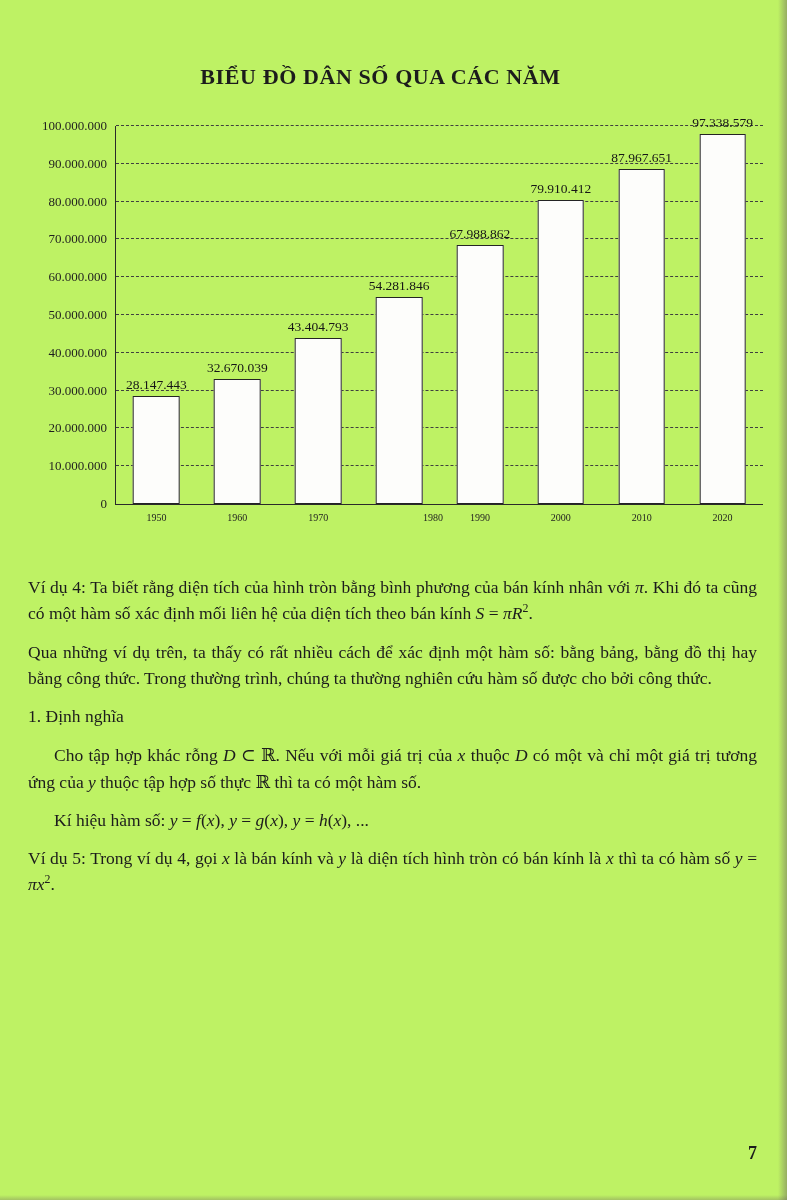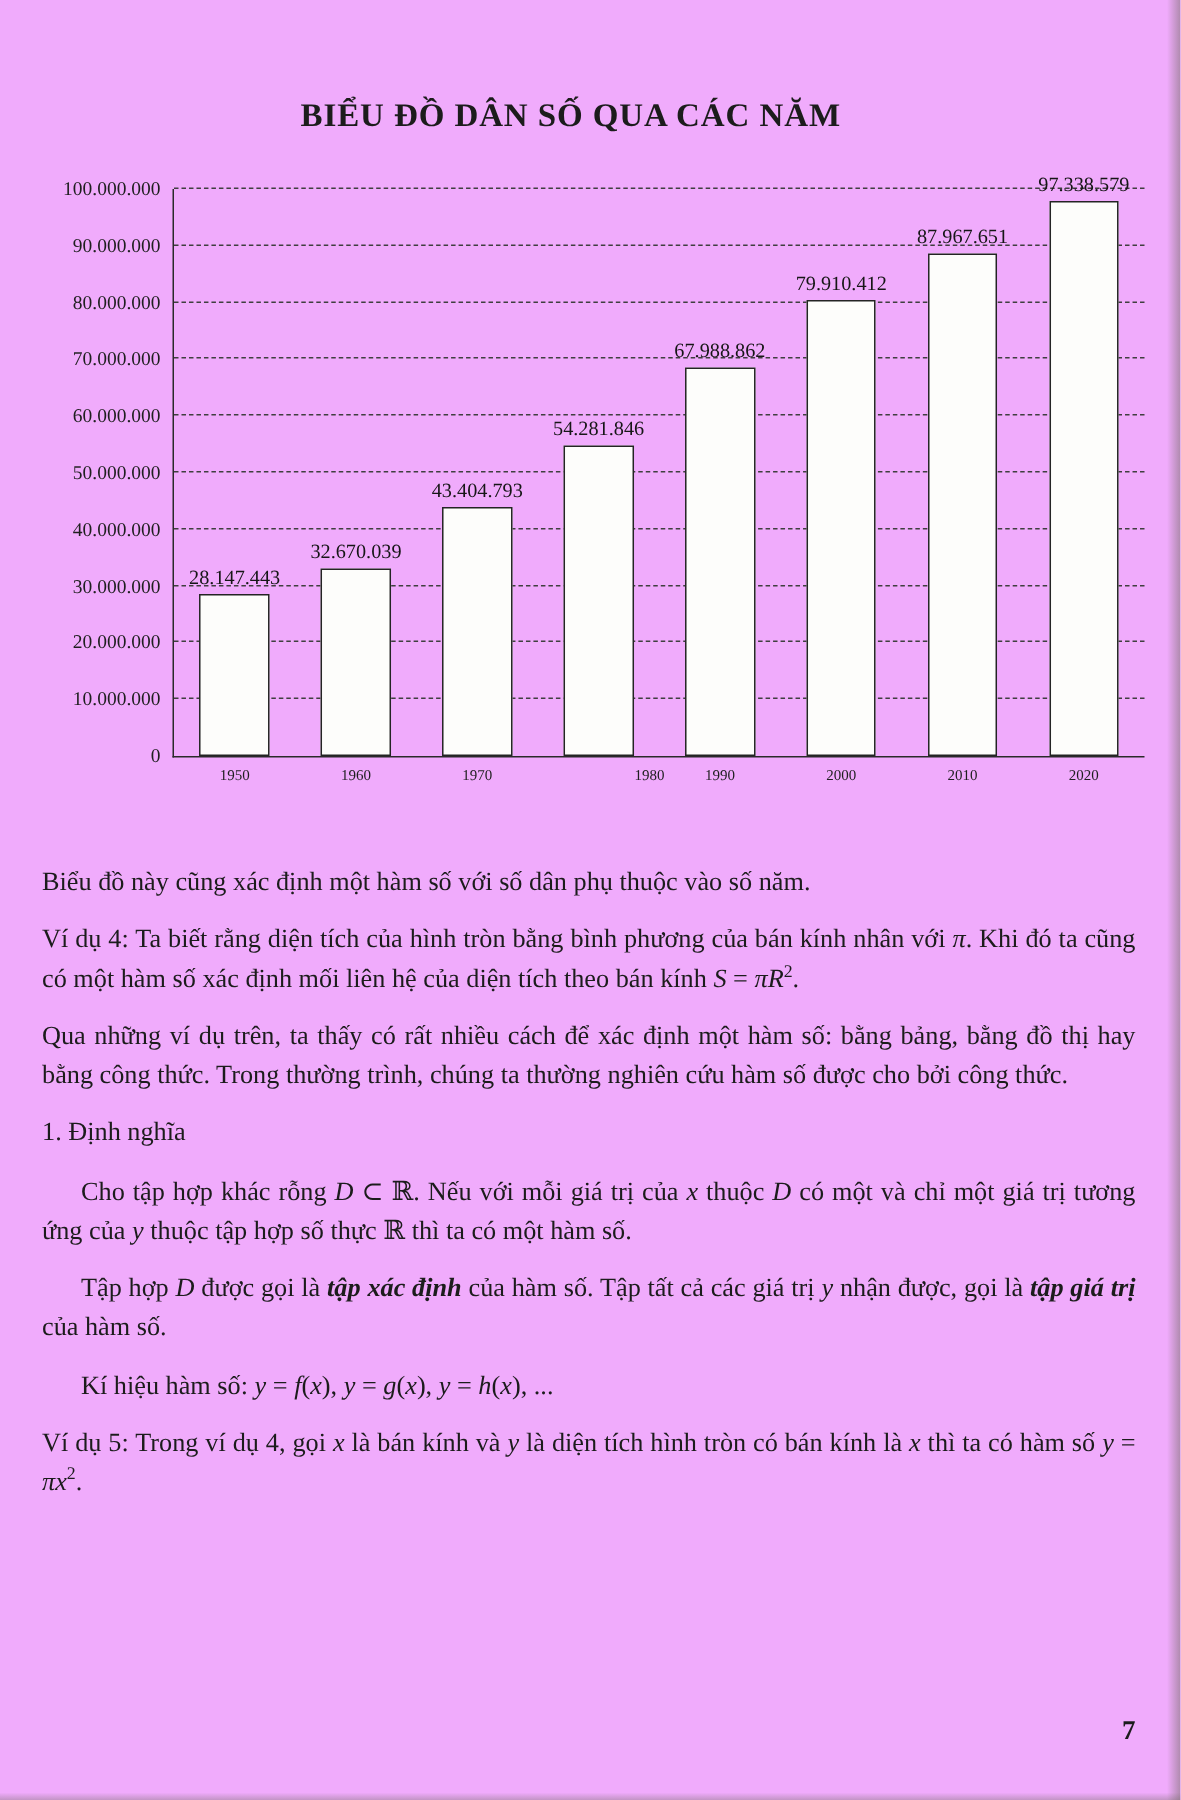--- a/index.html
+++ b/index.html
@@ -2,21 +2,21 @@
 <html><head>
 <meta charset="utf-8">
 <style>
   html, body { margin: 0; padding: 0; }
   body { background: #ffffff; }
 
   .page {
     position: relative;
     width: 787px;
     height: 1200px;
-    background: #f0abfc;
+    background: #bef264;
     color: #1c1c1c;
     font-family: "Liberation Serif", "DejaVu Serif", serif;
     overflow: hidden;
   }
 
   .scan-edge-right {
     position: absolute; top: 0; bottom: 0; right: 0; width: 9px;
     background: linear-gradient(to right, rgba(110,105,95,0), rgba(110,105,95,0.5));
     z-index: 50;
   }
@@ -180,26 +180,24 @@
         <div class="bar-label" style="left: 81.25%; bottom: calc(87.9677% + 5px);">87.967.651</div>
         <div class="xlab" style="left: 81.25%;">2010</div>
         <div class="bar" style="left: 93.75%; height: 97.3386%; background: rgb(253, 253, 251); border-color: rgb(36, 36, 36);"></div>
         <div class="bar-label" style="left: 93.75%; bottom: calc(97.3386% + 5px);">97.338.579</div>
         <div class="xlab" style="left: 93.75%;">2020</div>
       </div>
   </div>
 
 
   <div class="body-text" id="body">
-      <p class="para"><span class="seg-n">Biểu đồ này cũng xác định một hàm số với số dân phụ thuộc vào số năm.</span></p>
       <p class="para"><span class="seg-b">Ví dụ 4:</span><span class="seg-n"> Ta biết rằng diện tích của hình tròn bằng bình phương của bán kính nhân với </span><span class="seg-i">π</span><span class="seg-n">. Khi đó ta cũng có một hàm số xác định mối liên hệ của diện tích theo bán kính </span><span class="seg-i">S</span><span class="seg-n"> = </span><span class="seg-i">πR</span><sup class="seg-sup">2</sup><span class="seg-n">.</span></p>
       <p class="para"><span class="seg-n">Qua những ví dụ trên, ta thấy có rất nhiều cách để xác định một hàm số: bằng bảng, bằng đồ thị hay bằng công thức. Trong thường trình, chúng ta thường nghiên cứu hàm số được cho bởi công thức.</span></p>
       <p class="para heading"><span class="seg-b">1. Định nghĩa</span></p>
       <p class="para indent"><span class="seg-n">Cho tập hợp khác rỗng </span><span class="seg-i">D</span><span class="seg-n"> ⊂ ℝ. Nếu với mỗi giá trị của </span><span class="seg-i">x</span><span class="seg-n"> thuộc </span><span class="seg-i">D</span><span class="seg-n"> có một và chỉ một giá trị tương ứng của </span><span class="seg-i">y</span><span class="seg-n"> thuộc tập hợp số thực ℝ thì ta có một hàm số.</span></p>
-      <p class="para indent"><span class="seg-n">Tập hợp </span><span class="seg-i">D</span><span class="seg-n"> được gọi là </span><span class="seg-bi">tập xác định</span><span class="seg-n"> của hàm số. Tập tất cả các giá trị </span><span class="seg-i">y</span><span class="seg-n"> nhận được, gọi là </span><span class="seg-bi">tập giá trị</span><span class="seg-n"> của hàm số.</span></p>
       <p class="para indent"><span class="seg-n">Kí hiệu hàm số: </span><span class="seg-i">y</span><span class="seg-n"> = </span><span class="seg-i">f</span><span class="seg-n">(</span><span class="seg-i">x</span><span class="seg-n">), </span><span class="seg-i">y</span><span class="seg-n"> = </span><span class="seg-i">g</span><span class="seg-n">(</span><span class="seg-i">x</span><span class="seg-n">), </span><span class="seg-i">y</span><span class="seg-n"> = </span><span class="seg-i">h</span><span class="seg-n">(</span><span class="seg-i">x</span><span class="seg-n">), ...</span></p>
       <p class="para"><span class="seg-b">Ví dụ 5:</span><span class="seg-n"> Trong ví dụ 4, gọi </span><span class="seg-i">x</span><span class="seg-n"> là bán kính và </span><span class="seg-i">y</span><span class="seg-n"> là diện tích hình tròn có bán kính là </span><span class="seg-i">x</span><span class="seg-n"> thì ta có hàm số </span><span class="seg-i">y</span><span class="seg-n"> = </span><span class="seg-i">πx</span><sup class="seg-sup">2</sup><span class="seg-n">.</span></p>
     </div>
 
   <div class="page-number">7</div>
 
   <div class="scan-edge-right"></div>
   <div class="scan-edge-bottom"></div>
 </div>
 

